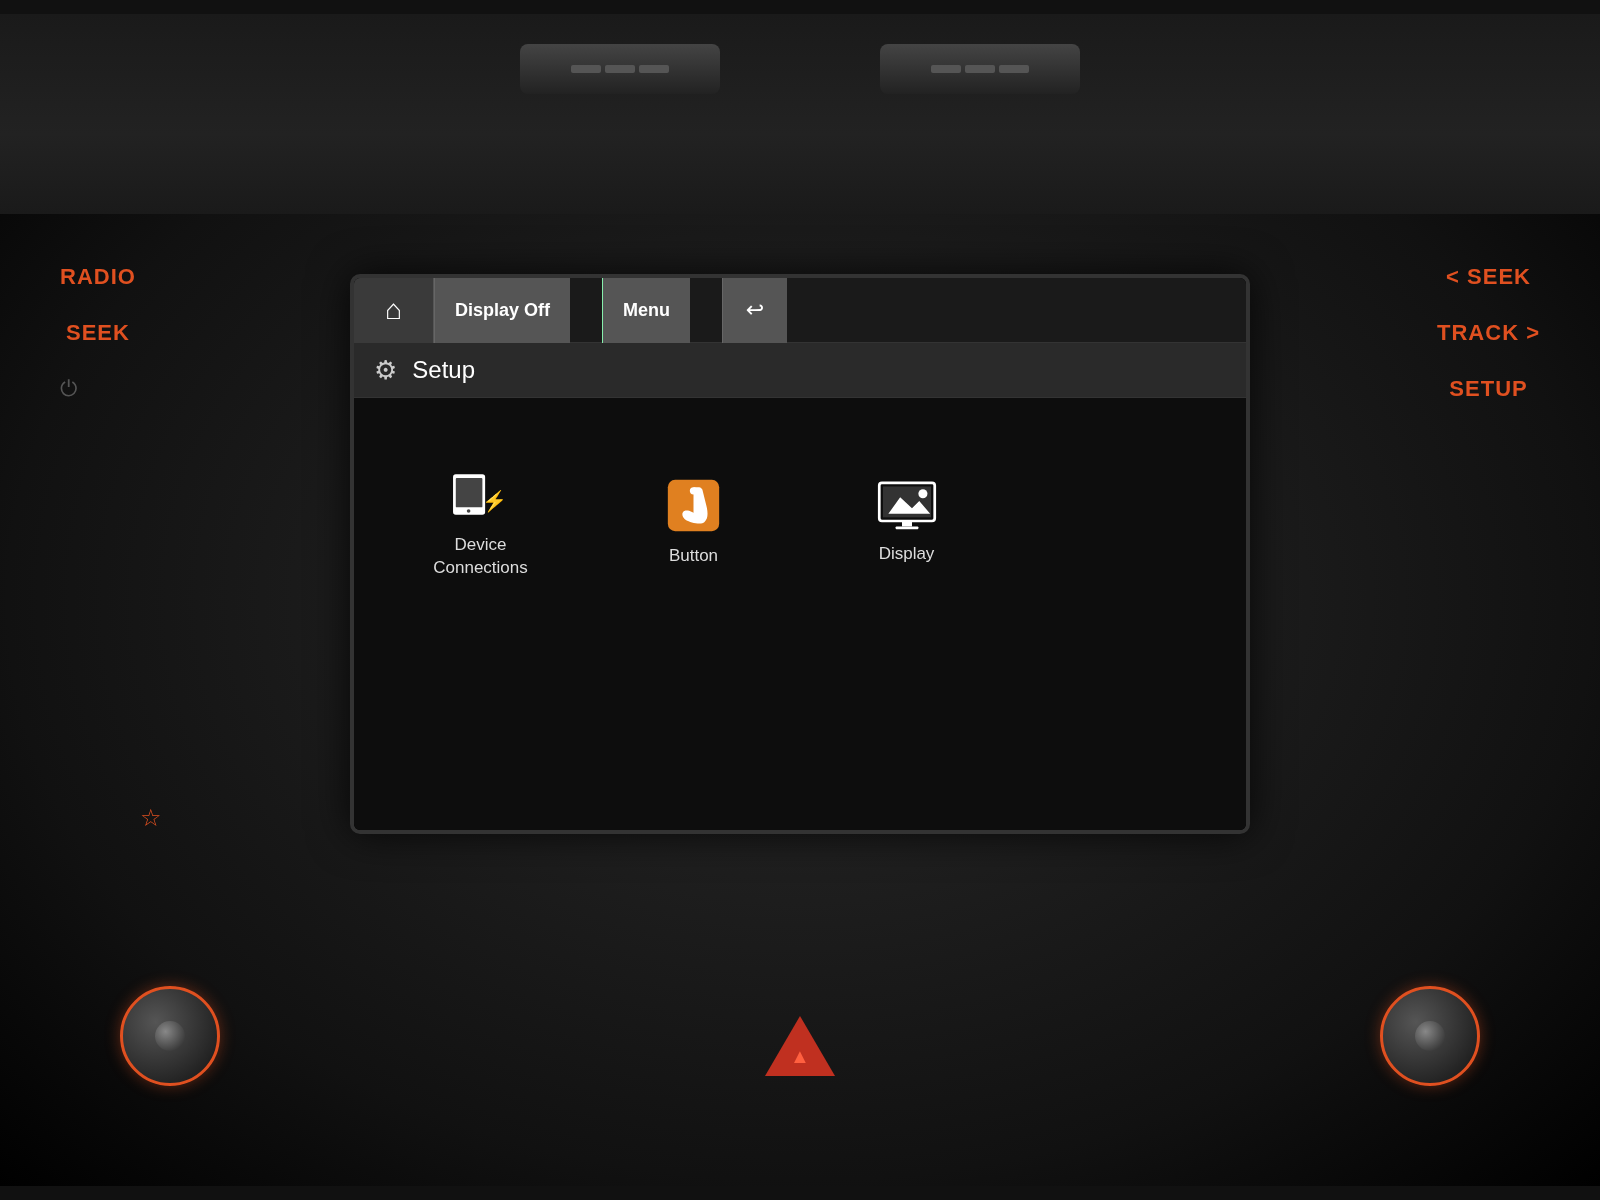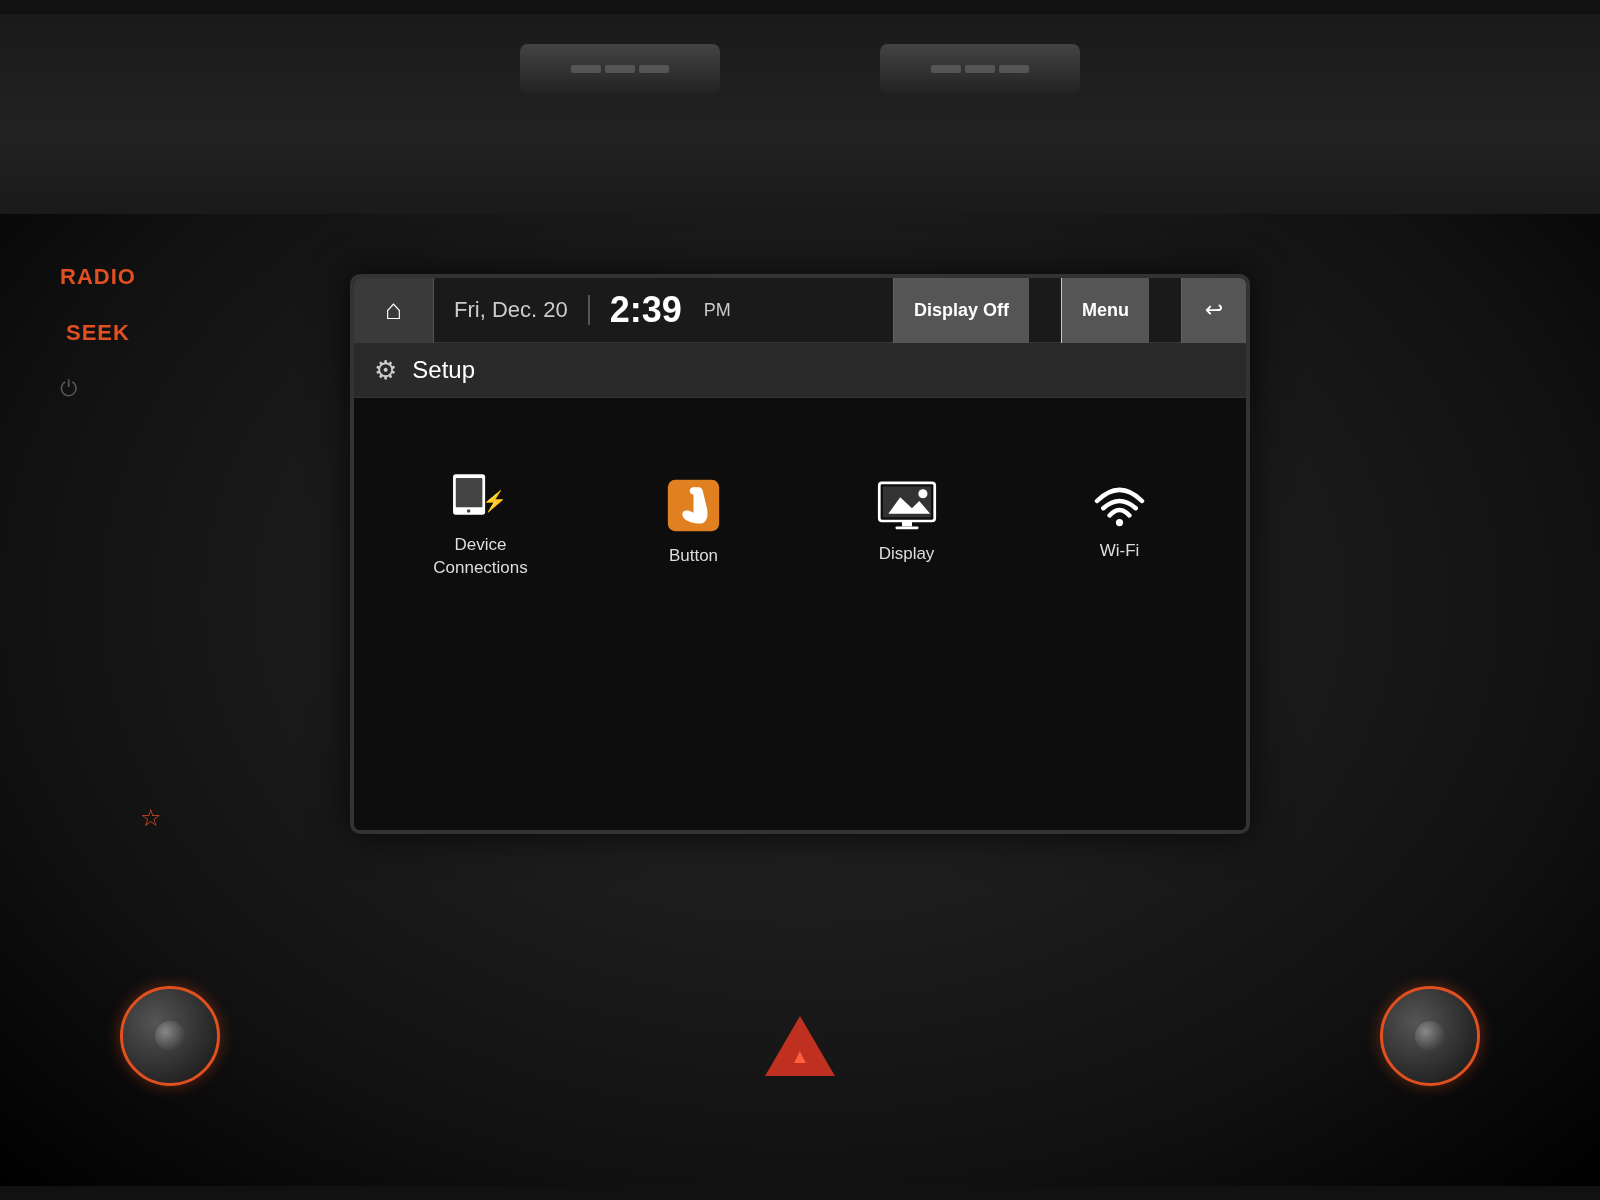--- a/index.html
+++ b/index.html
@@ -351,32 +351,31 @@
       <div class="vent-slot"></div>
   </div>
 
   <div class="side-buttons side-buttons-left">
     <div class="side-btn">RADIO</div>
     <div class="side-btn">SEEK</div>
     <div class="star-btn">☆</div>
     <div class="power-btn" style="position:relative;left:0;top:0;">⏻</div>
   </div>
 
+  <div class="side-buttons side-buttons-right">
+    <div class="side-btn">&lt; SEEK</div>
+    <div class="side-btn">TRACK &gt;</div>
+    <div class="side-btn">SETUP</div>
+  </div>
 
   <div class="screen-container">
 
     <div class="header-bar">
       <div class="home-btn">
         <span class="home-icon">⌂</span>
-      </div>
-      <div class="date-time">
-        <span class="date-text">Fri, Dec. 20</span>
-        <div class="divider-line"></div>
-        <span class="time-text">2:39</span>
-        <span class="ampm-text">PM</span>
       </div>
       <div class="header-actions">
         <div class="display-off-btn">Display Off</div>
         <div class="menu-btn">Menu</div>
         <div class="back-btn">↩</div>
       </div>
     </div>
 
     <div class="setup-bar">
       <span class="gear-icon">⚙</span>
@@ -423,31 +422,20 @@
             <circle cx="50" cy="14" r="5" fill="white"></circle>
 
             <rect x="27" y="44" width="11" height="6" fill="white"></rect>
             <rect x="20" y="50" width="25" height="3" rx="1" fill="white"></rect>
           </svg>
         </div>
         <span class="menu-label">Display</span>
       </div>
 
 
-      <div class="menu-item">
-        <div class="wifi-icon">
-          <svg viewBox="0 0 60 50" fill="none" xmlns="http://www.w3.org/2000/svg">
-            <path d="M5,20 Q30,-5 55,20" stroke="white" stroke-width="5" fill="none" stroke-linecap="round"></path>
-            <path d="M12,28 Q30,12 48,28" stroke="white" stroke-width="5" fill="none" stroke-linecap="round"></path>
-            <path d="M19,36 Q30,24 41,36" stroke="white" stroke-width="5" fill="none" stroke-linecap="round"></path>
-            <circle cx="30" cy="44" r="4" fill="white"></circle>
-          </svg>
-        </div>
-        <span class="menu-label">Wi-Fi</span>
-      </div>
 
     </div>
   </div>
 
   <div class="knob knob-left">
     <div style="width:30px;height:30px;border-radius:50%;background:radial-gradient(circle at 35% 35%, #888, #222);"></div>
   </div>
 
   <div class="knob knob-right">
     <div style="width:30px;height:30px;border-radius:50%;background:radial-gradient(circle at 35% 35%, #888, #222);"></div>

